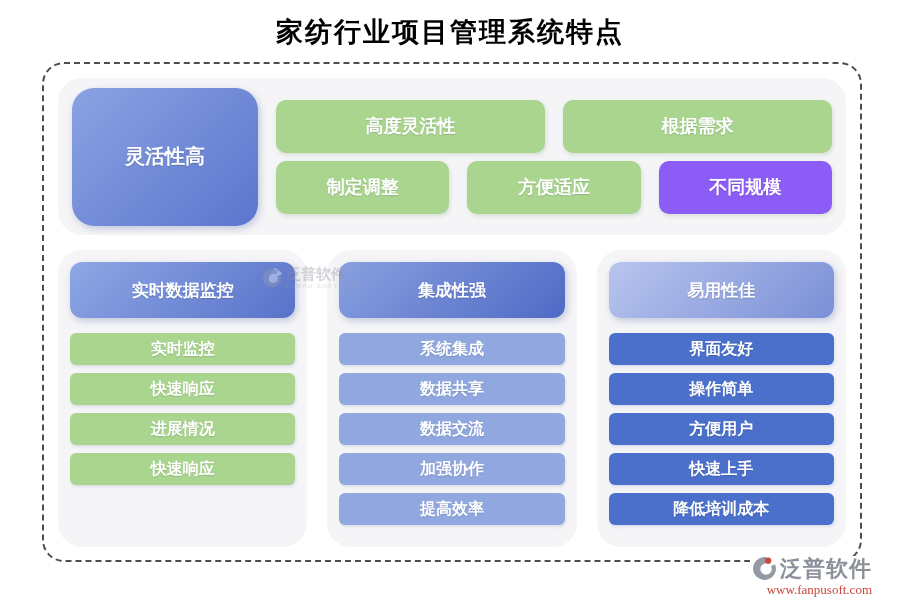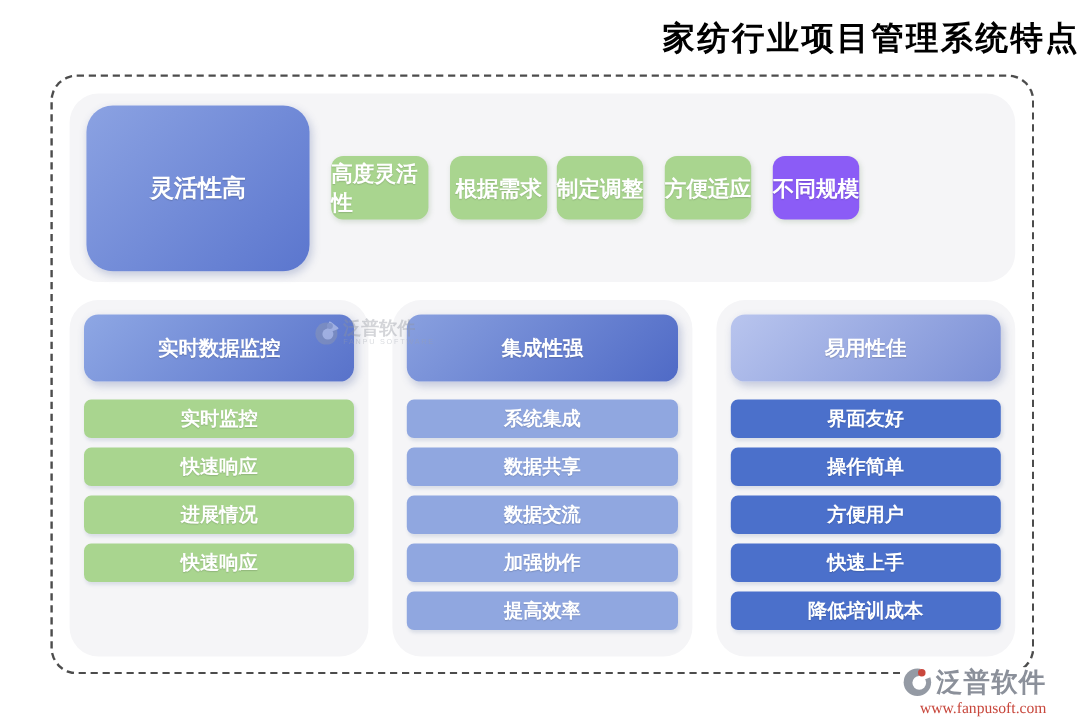--- a/index.html
+++ b/index.html
@@ -5,21 +5,21 @@
   html,body{margin:0;padding:0;}
   body{
     width:900px;height:600px;background:#ffffff;
     font-family:"Liberation Sans","DejaVu Sans",sans-serif;
     -webkit-font-smoothing:antialiased;
   }
   .stage{position:relative;width:900px;height:600px;overflow:hidden;background:#fff;}
 
   .title{
     position:absolute;top:14px;left:0;right:0;margin:0;
-    text-align:right;font-size:27px;font-weight:bold;color:#000;
+    text-align:center;font-size:27px;font-weight:bold;color:#000;
     letter-spacing:2px;
   }
 
   .frame{
     position:absolute;left:42px;top:62px;width:816px;height:496px;
     border:2px dashed #4c4c4c;border-radius:22px;
   }
 
   
   .top-panel{
@@ -28,21 +28,21 @@
     display:flex;align-items:center;gap:18px;
     padding:0 14px;box-sizing:border-box;
   }
   .lead-box{
     width:186px;height:138px;border-radius:22px;flex:0 0 auto;
     display:flex;align-items:center;justify-content:center;
     color:#fff;font-size:20px;font-weight:bold;
     box-shadow:2px 3px 7px rgba(80,100,160,.30);
     text-shadow:0 1px 1px rgba(0,0,0,.18);
   }
-  .top-rows{flex:1;display:flex;flex-direction:row;gap:8px;}
+  .top-rows{flex:1;display:flex;flex-direction:column;gap:8px;}
   .top-row{display:flex;gap:18px;}
   .pill-big{
     flex:1;height:53px;border-radius:10px;
     display:flex;align-items:center;justify-content:center;
     color:#fff;font-size:18px;font-weight:bold;
     text-shadow:0 1px 1px rgba(0,0,0,.15);
     box-shadow:1px 2px 4px rgba(120,150,110,.25);
   }
 
   

